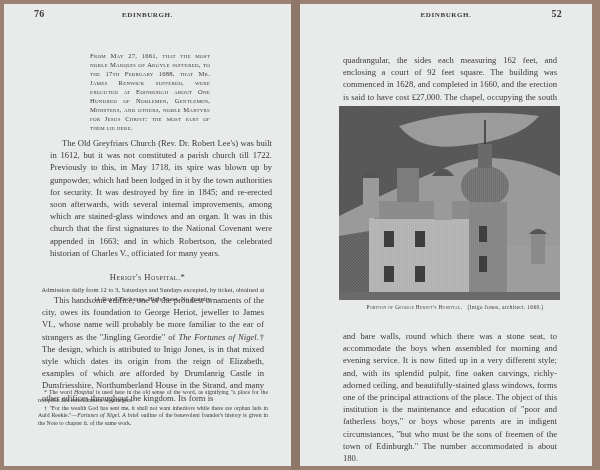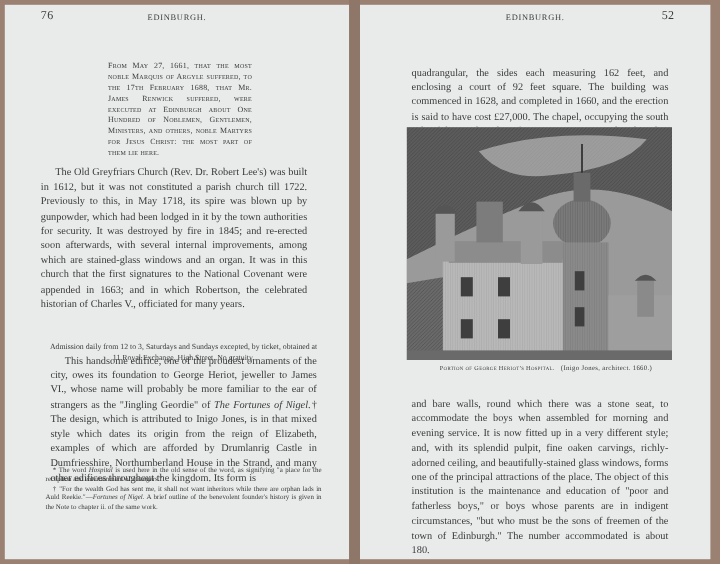--- a/index.html
+++ b/index.html
@@ -14,21 +14,21 @@
     position:absolute; top:4px; height:462px;
     background:#e9eaea;
   }
   .page.left { left:4px; width:287px; }
   .page.right { left:300px; width:292px; }
   .gutter {
     position:absolute; top:0; left:291px; width:9px; height:470px;
     background:#8e7668;
   }
   .runhead {
-    position:absolute; top:4px; font-size:8px; letter-spacing:0.3px;
+    position:absolute; top:4px; font-size:8px; letter-spacing:0.3px;font-weight:bold;
   }
   .pnum { font-size:10px; }
   .head-title { font-size:7px; letter-spacing:0.6px; }
   .block { position:absolute; font-size:8.6px; line-height:12.2px; text-align:justify; }
   .block p { margin:6px; text-indent:12px; }
   .block p.noindent { text-indent:0; }
   .epitaph {
     position:absolute; left:86px; top:47px; width:120px;
     font-size:6.6px; line-height:9px; text-align:justify;
     font-variant:small-caps; letter-spacing:0.2px;
@@ -64,24 +64,25 @@
 <div class="page left">
   <div class="runhead" style="left:30px;">
     <span class="pnum">76</span>
   </div>
   <div class="runhead" style="left:0; width:100%; text-align:center; top:6px;">
     <span class="head-title">EDINBURGH.</span>
   </div>
 
   <div class="epitaph">From May 27, 1661, that the most noble Marquis of Argyle suffered, to the 17th February 1688, that Mr. James Renwick suffered, were executed at Edinburgh about One Hundred of Noblemen, Gentlemen, Ministers, and others, noble Martyrs for Jesus Christ: the most part of them lie here.</div>
 
-  <div class="block" style="left:24px; top:127px; width:234px;">
+  <div class="block" style="left:40px; top:127px; width:234px;">
     <p>The Old Greyfriars Church (Rev. Dr. Robert Lee's) was built in 1612, but it was not constituted a parish church till 1722. Previously to this, in May 1718, its spire was blown up by gunpowder, which had been lodged in it by the town authorities for security. It was destroyed by fire in 1845; and re-erected soon afterwards, with several internal improvements, among which are stained-glass windows and an organ. It was in this church that the first signatures to the National Covenant were appended in 1663; and in which Robertson, the celebrated historian of Charles V., officiated for many years.</p>
   </div>
 
+  <div class="section-head" style="top:268px;">Heriot's Hospital.*</div>
   <div class="admission" style="top:281px;">Admission daily from 12 to 3, Saturdays and Sundays excepted, by ticket, obtained at 11 Royal Exchange, High Street. No gratuity.</div>
 
   <div class="block" style="left:32px; top:284px; width:234px;">
     <p><span>This handsome edifice, one of the proudest ornaments of the city, owes its foundation to George Heriot, jeweller to James VI., whose name will probably be more familiar to the ear of strangers as the "Jingling Geordie" of </span><em>The Fortunes of Nigel</em><span>.† The design, which is attributed to Inigo Jones, is in that mixed style which dates its origin from the reign of Elizabeth, examples of which are afforded by Drumlanrig Castle in Dumfriesshire, Northumberland House in the Strand, and many other edifices throughout the kingdom. Its form is</span></p>
   </div>
 
   <div class="footnotes" style="top:385px;">
     <p><span>* The word </span><em>Hospital</em><span> is used here in the old sense of the word, as signifying "a place for the reception and entertainment of strangers."</span></p>
     <p><span>† "For the wealth God has sent me, it shall not want inheritors while there are orphan lads in Auld Reekie."—</span><em>Fortunes of Nigel</em><span>. A brief outline of the benevolent founder's history is given in the Note to chapter ii. of the same work.</span></p>
   </div>

